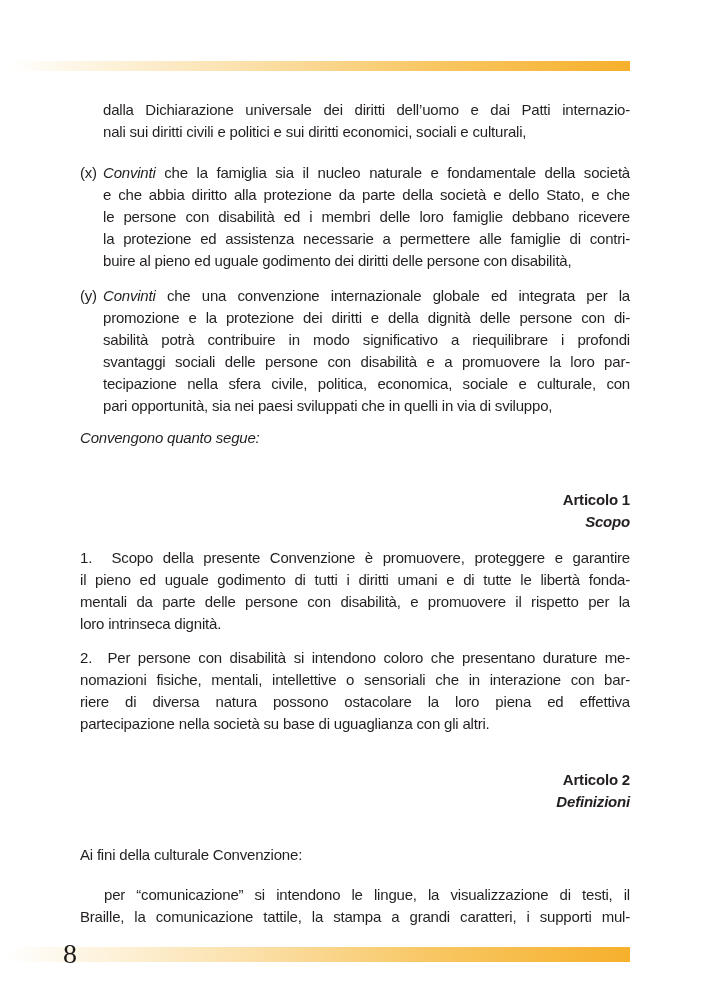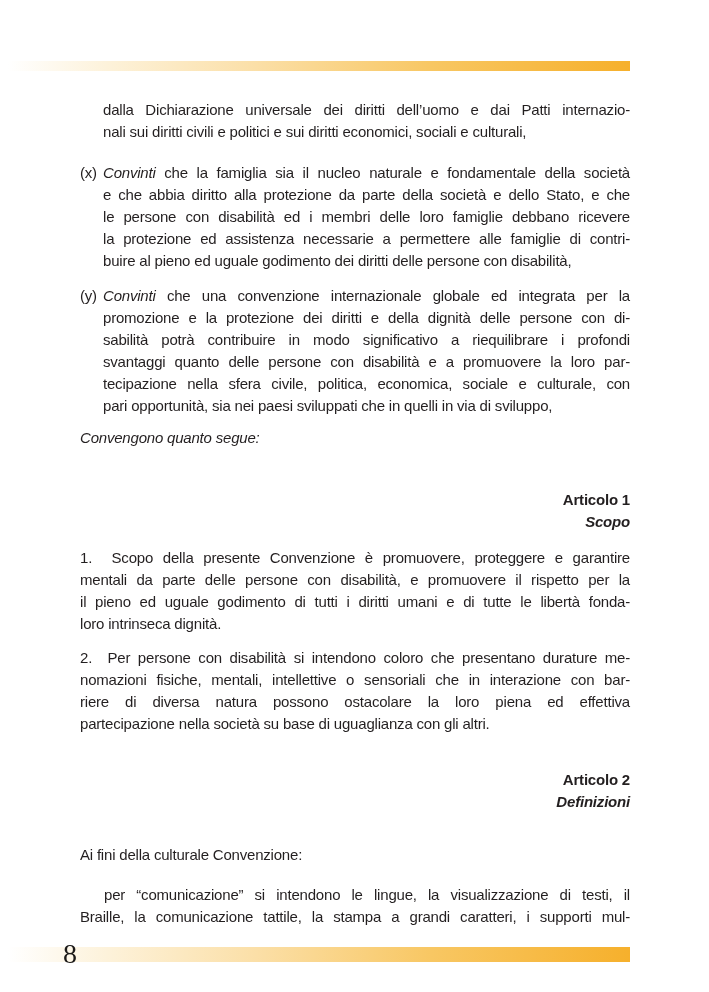--- a/index.html
+++ b/index.html
@@ -106,38 +106,38 @@
       </div>
     </div>
 
     <div class="item item-y">
       <div class="item-label">(y)</div>
       <div class="item-body">
         <div class="tline"><span class="it">Convinti</span><span> che una convenzione internazionale globale ed integrata per la</span></div>
         <div>
             <div class="tline">promozione e la protezione dei diritti e della dignità delle persone con di-</div>
             <div class="tline">sabilità potrà contribuire in modo significativo a riequilibrare i profondi</div>
-            <div class="tline">svantaggi quanto delle persone con disabilità e a promuovere la loro par-</div>
+            <div class="tline">svantaggi sociali delle persone con disabilità e a promuovere la loro par-</div>
             <div class="tline">tecipazione nella sfera civile, politica, economica, sociale e culturale, con</div>
             <div class="tline last">pari opportunità, sia nei paesi sviluppati che in quelli in via di sviluppo,</div>
           </div>
       </div>
     </div>
 
     <div class="agree">Convengono quanto segue:</div>
 
     <div class="heading heading-1">
       <div class="h-title">Articolo 1</div>
       <div class="h-sub">Scopo</div>
     </div>
 
     <div class="p-a1-1">
         <div class="tline">1.&nbsp; Scopo della presente Convenzione è promuovere, proteggere e garantire</div>
+        <div class="tline">il pieno ed uguale godimento di tutti i diritti umani e di tutte le libertà fonda-</div>
         <div class="tline">mentali da parte delle persone con disabilità, e promuovere il rispetto per la</div>
-        <div class="tline">il pieno ed uguale godimento di tutti i diritti umani e di tutte le libertà fonda-</div>
         <div class="tline last">loro intrinseca dignità.</div>
       </div>
 
     <div class="p-a1-2">
         <div class="tline">2.&nbsp; Per persone con disabilità si intendono coloro che presentano durature me-</div>
         <div class="tline">nomazioni fisiche, mentali, intellettive o sensoriali che in interazione con bar-</div>
         <div class="tline">riere di diversa natura possono ostacolare la loro piena ed effettiva</div>
         <div class="tline last">partecipazione nella società su base di uguaglianza con gli altri.</div>
       </div>
 

